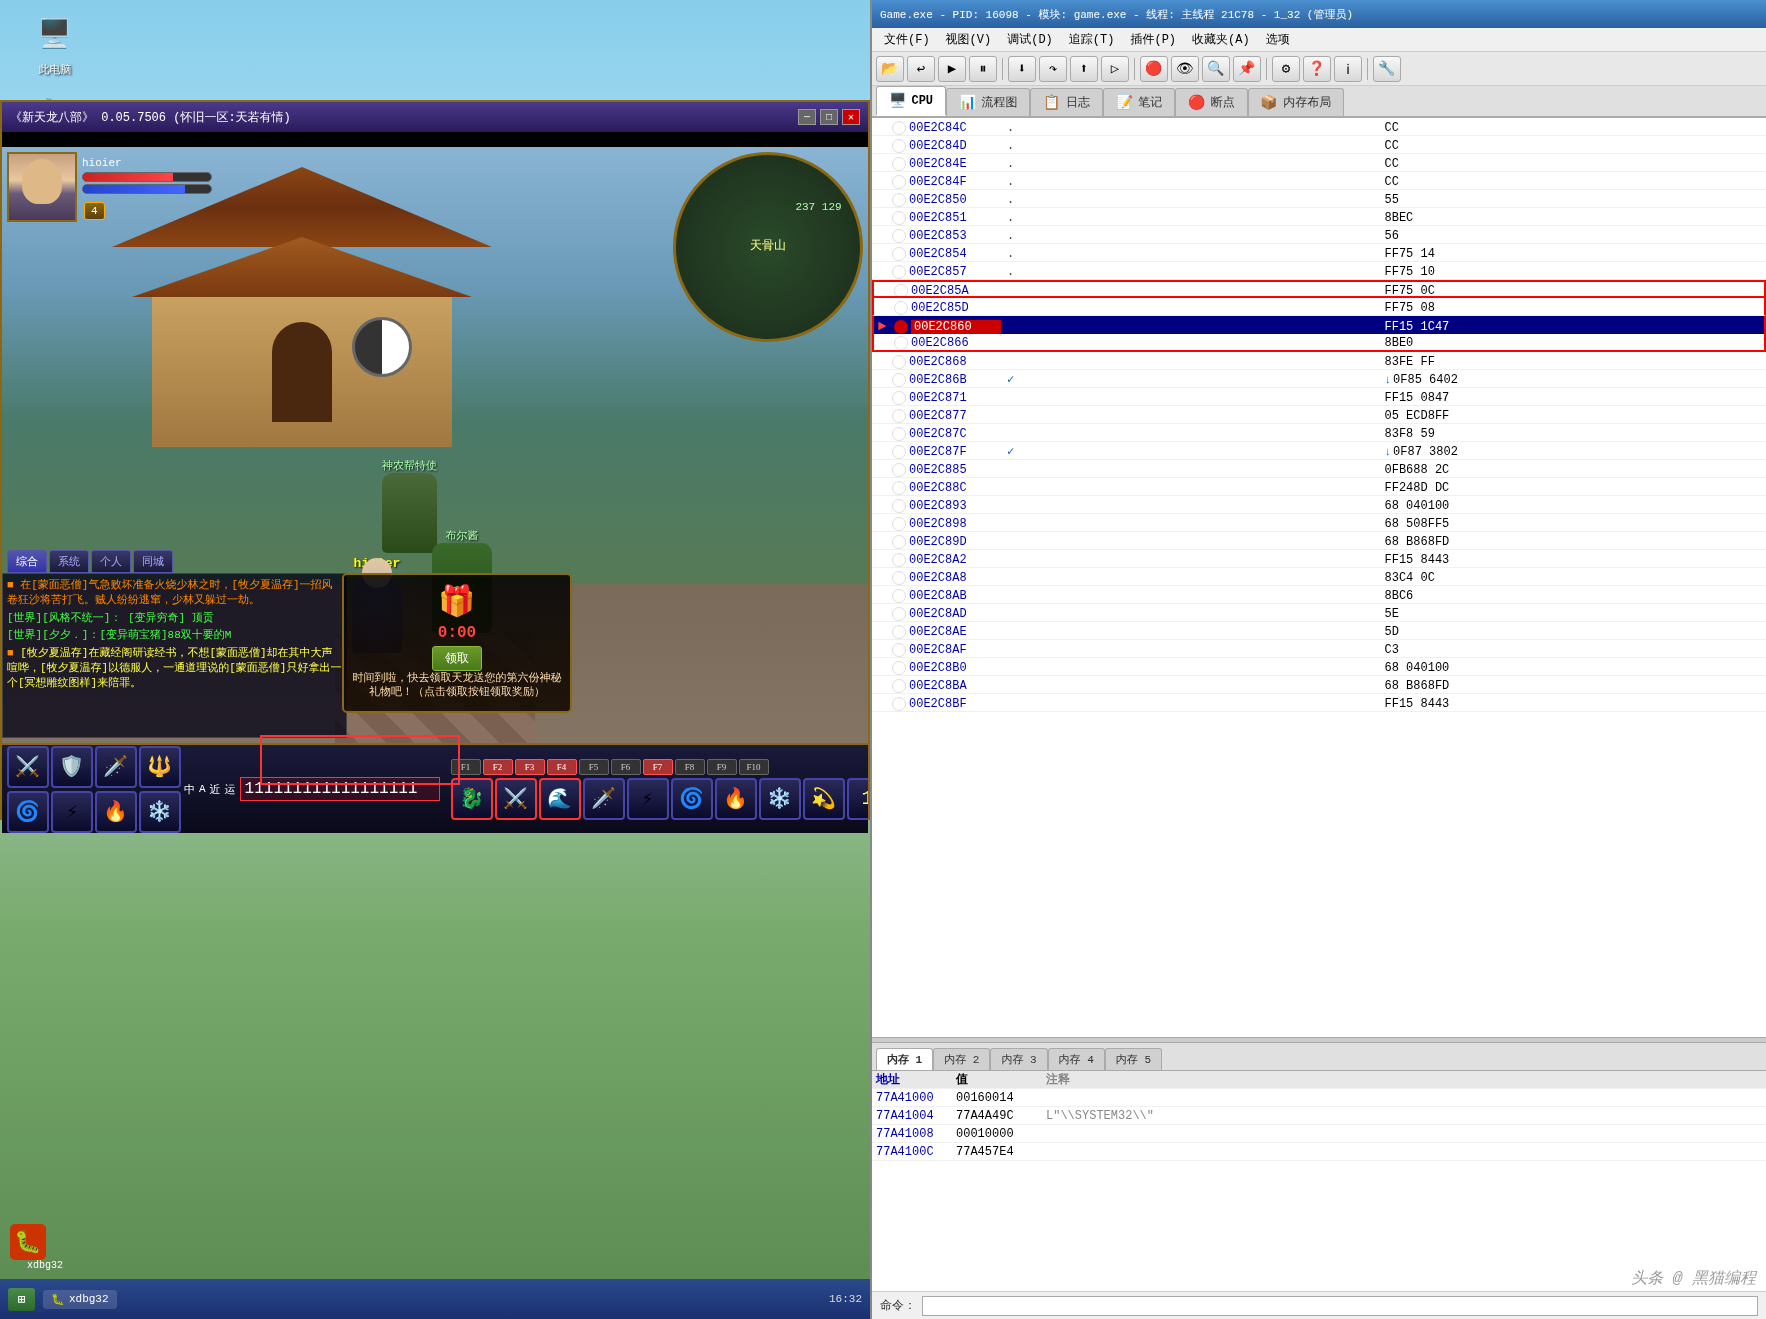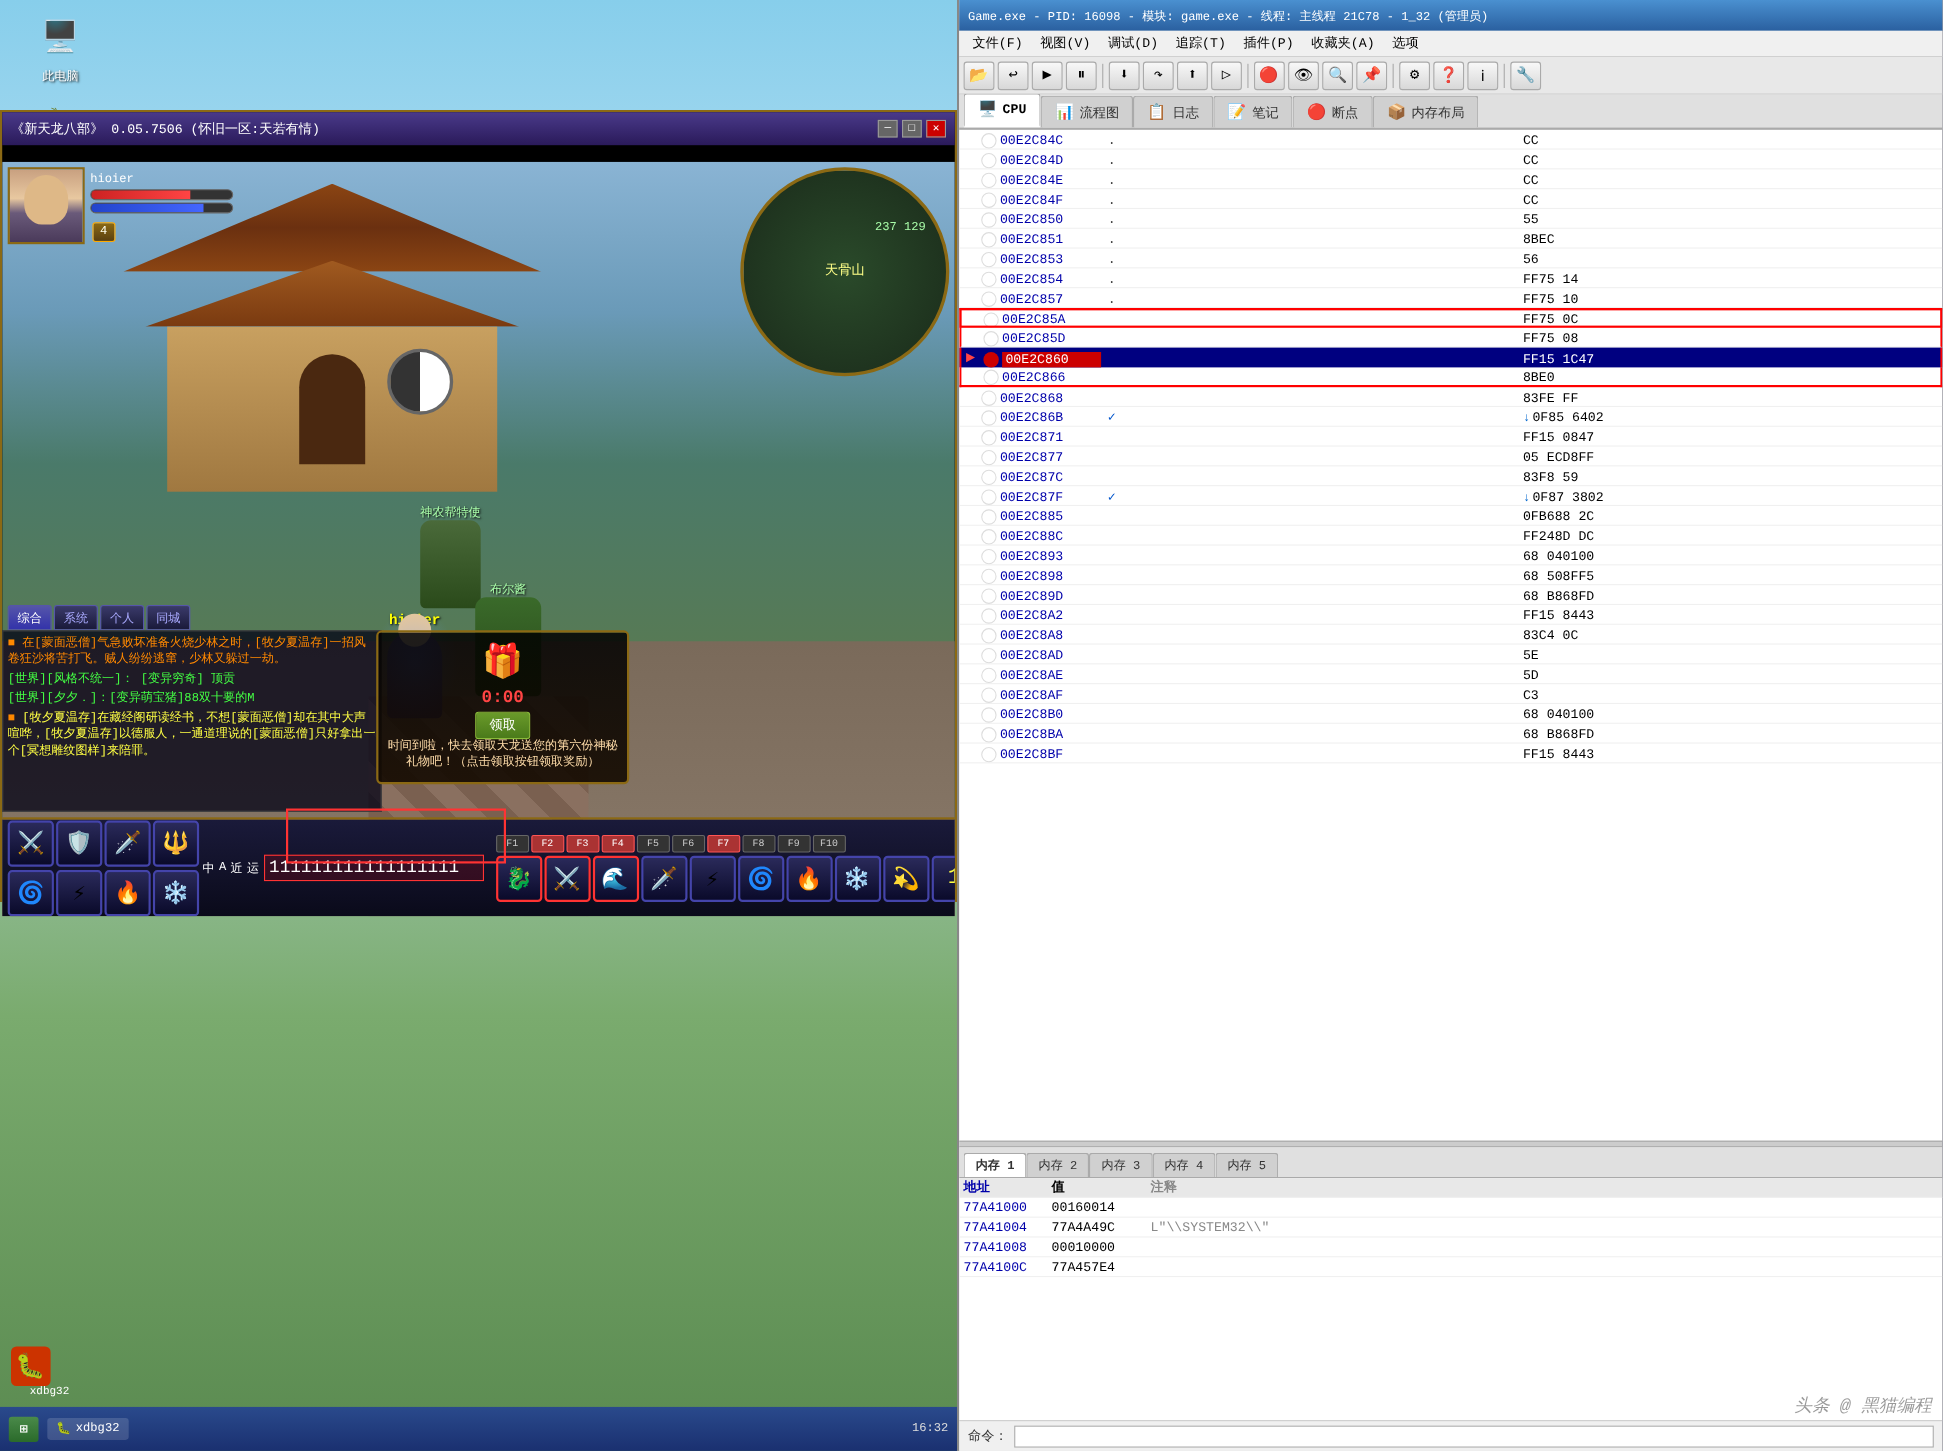--- a/index.html
+++ b/index.html
@@ -501,20 +501,21 @@
       position: relative;
       cursor: pointer;
     }
     .skill-slot.highlighted {
       border: 2px solid #ff3333;
     }
     .fkey-row {
       display: flex;
       gap: 2px;
       margin-bottom: 3px;
+      font-family: Liberation Serif, serif;
     }
     .fkey {
       width: 30px;
       height: 16px;
       background: #333;
       border: 1px solid #666;
       color: #ccc;
       font-size: 9px;
       display: flex;
       align-items: center;
@@ -1299,20 +1300,27 @@
       <div class="disasm-row">
         <span class="disasm-arrow">&nbsp;</span>
         <span class="disasm-bp-dot no-bp"></span>
         <span class="disasm-addr">00E2C8A8</span>
         <span class="disasm-bytes">&nbsp;</span>
         <span class="disasm-instr">83C4 0C</span>
       </div>
       <div class="disasm-row">
         <span class="disasm-arrow">&nbsp;</span>
         <span class="disasm-bp-dot no-bp"></span>
+        <span class="disasm-addr">00E2C8AB</span>
+        <span class="disasm-bytes">&nbsp;</span>
+        <span class="disasm-instr">8BC6</span>
+      </div>
+      <div class="disasm-row">
+        <span class="disasm-arrow">&nbsp;</span>
+        <span class="disasm-bp-dot no-bp"></span>
         <span class="disasm-addr">00E2C8AD</span>
         <span class="disasm-bytes">&nbsp;</span>
         <span class="disasm-instr">5E</span>
       </div>
       <div class="disasm-row">
         <span class="disasm-arrow">&nbsp;</span>
         <span class="disasm-bp-dot no-bp"></span>
         <span class="disasm-addr">00E2C8AE</span>
         <span class="disasm-bytes">&nbsp;</span>
         <span class="disasm-instr">5D</span>

